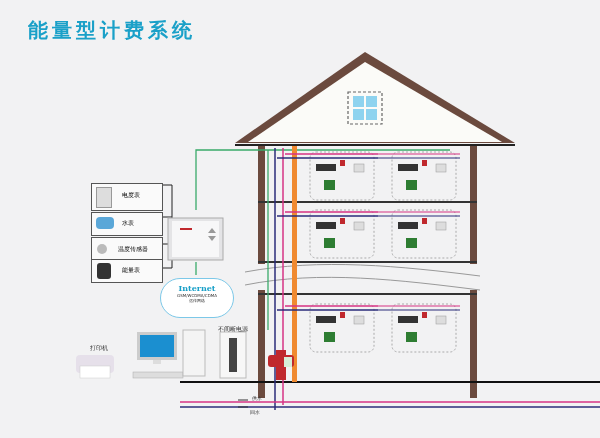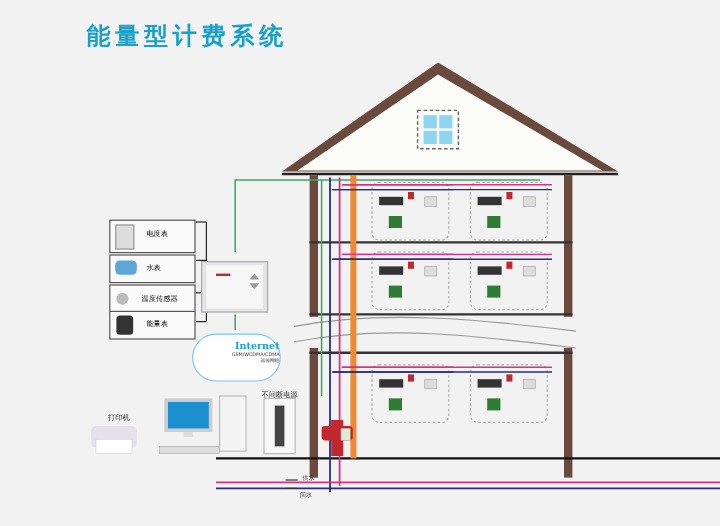--- a/index.html
+++ b/index.html
@@ -1,17 +1,17 @@
 <!DOCTYPE html>
 <html><head>
 <meta charset="utf-8">
 <style>
   html,body{margin:0;padding:0;}
   body{width:600px;height:438px;background:#f2f2f3;position:relative;overflow:hidden;font-family:"DejaVu Sans",sans-serif;}
-  .title{position:absolute;left:28px;top:17px;font-size:20px;letter-spacing:4px;color:#1aa0c8;font-weight:bold;font-family:"DejaVu Sans",sans-serif;margin-left:44px;}
+  .title{position:absolute;left:28px;top:17px;font-size:20px;letter-spacing:4px;color:#1aa0c8;font-weight:bold;font-family:"DejaVu Sans",sans-serif;}
   svg{position:absolute;left:0;top:0;}
 </style>
 </head>
 <body>
 
 <div class="title">能量型计费系统</div>
 
 <svg width="600" height="438" viewBox="0 0 600 438">
 
   <g>
@@ -175,21 +175,21 @@
   <div style="position:absolute;left:91px;top:237px;width:70px;height:24px;border:1px solid #555;background:#fafafa;">
     <span style="position:absolute;left:5px;top:6px;width:10px;height:10px;background:#bbb;border-radius:50%;"></span>
     <span style="position:absolute;left:26px;top:7px;font-size:6px;">温度传感器</span>
   </div>
   <div style="position:absolute;left:91px;top:259px;width:70px;height:22px;border:1px solid #555;background:#fafafa;">
     <span style="position:absolute;left:5px;top:3px;width:14px;height:16px;background:#333;border-radius:3px;"></span>
     <span style="position:absolute;left:30px;top:6px;font-size:6px;">能量表</span>
   </div>
 </div>
 
-<div style="position:absolute;left:160px;top:278px;width:72px;height:38px;background:#fff;border:1px solid #7cc8e8;border-radius:20px;text-align:right;">
+<div style="position:absolute;left:160px;top:278px;width:72px;height:38px;background:#fff;border:1px solid #7cc8e8;border-radius:20px;text-align:center;">
   <div style="font-family:'DejaVu Serif',serif;font-weight:bold;font-size:8px;color:#1aa0c8;margin-top:4px;">Internet</div>
   <div style="font-size:4px;color:#333;">GSM/WCDMA/CDMA</div>
   <div style="font-size:4px;color:#333;">远传网络</div>
 </div>
 
 <div style="position:absolute;left:90px;top:344px;font-size:6px;color:#333;">打印机</div>
 <div style="position:absolute;left:218px;top:325px;font-size:6px;color:#333;">不间断电源</div>
 <div style="position:absolute;left:252px;top:395px;font-size:5px;color:#333;">供水</div>
 <div style="position:absolute;left:250px;top:409px;font-size:5px;color:#333;">回水</div>
 

